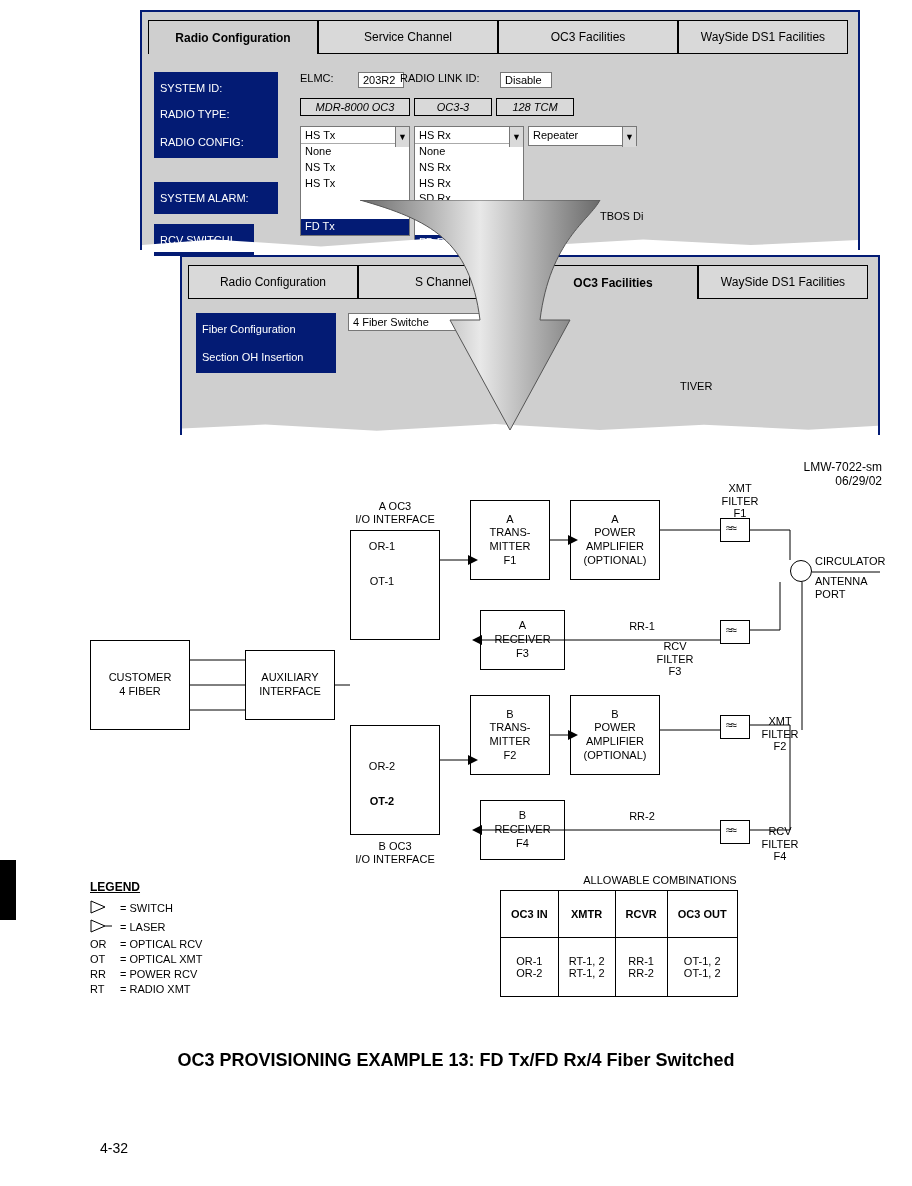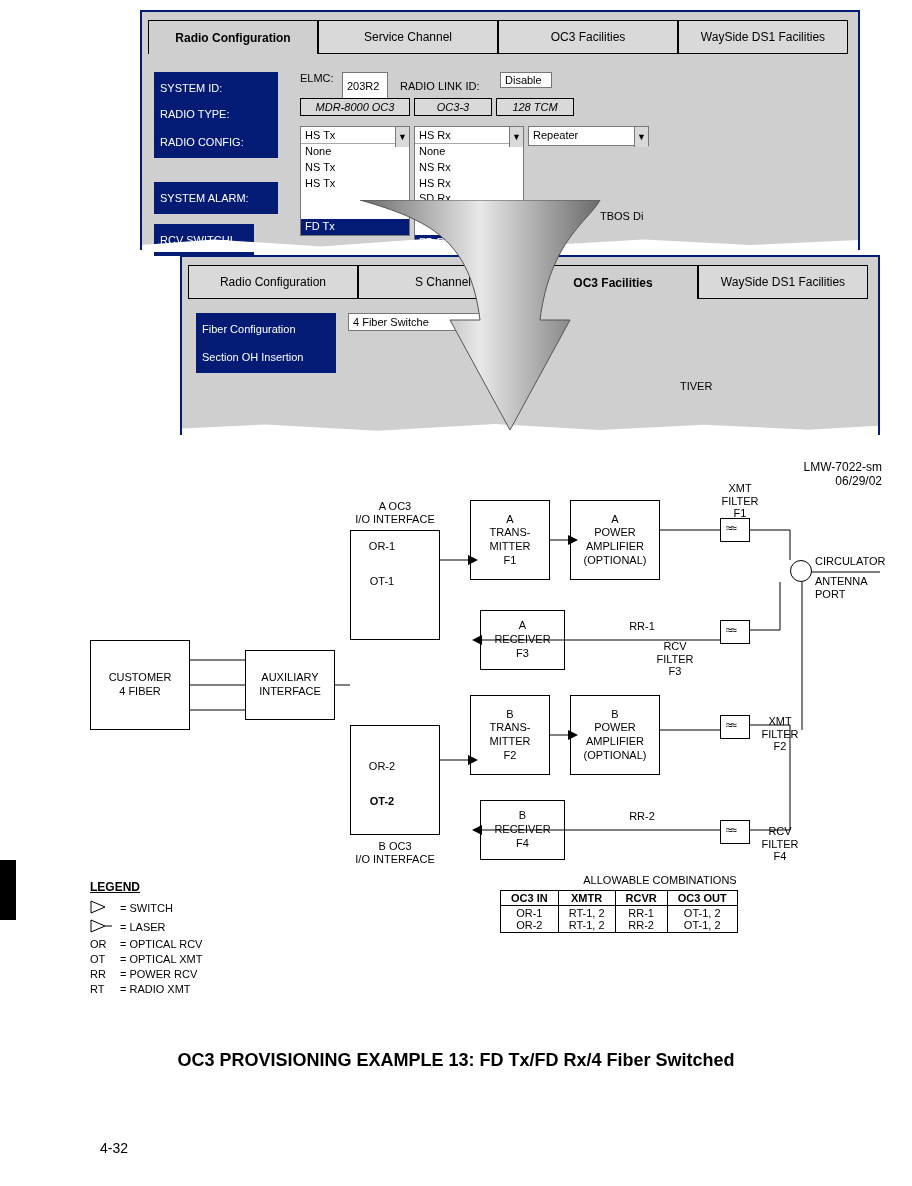--- a/index.html
+++ b/index.html
@@ -203,21 +203,21 @@
   .legend h4 { margin: 0 0 6px 0; font-size: 12px; text-decoration: underline; }
   .legend .li { margin: 3px 0; display:flex; align-items:center; }
   .legend .sym { display:inline-block; width:30px; }
   .combotbl {
     position: absolute;
     left: 410px; top: 390px;
     font-size: 11px;
     text-align: center;
   }
   .combotbl table { border-collapse: collapse; }
-  .combotbl th, .combotbl td { border: 1px solid #000; padding: 1px 10px; }
+  .combotbl th, .combotbl td { border: 1px solid #000; padding: 17px 10px; }
   .combo-title { position:absolute; left:440px; top:374px; font-size:11px; text-align:center; width:260px;}
 
   
   .diag-title {
     position: absolute;
     left: 0; width: 100%;
     top: 1050px;
     text-align: center;
     font-weight: bold;
     font-size: 18px;
@@ -260,22 +260,22 @@
   <div class="win1">
     <div class="tabs1">
       <div class="tab tab1a active">Radio Configuration</div>
       <div class="tab tab1b">Service Channel</div>
       <div class="tab tab1c">OC3 Facilities</div>
       <div class="tab tab1d">WaySide DS1 Facilities</div>
     </div>
 
     <div class="bluebar lbl row-sys">SYSTEM ID:</div>
     <div class="dn" style="position:absolute;left:158px;top:60px;font-size:11px;">ELMC:</div>
-    <div class="graybox row-sys" style="left:200px;width:46px;height:27px;">203R2</div>
-    <div class="dn" style="position:absolute;left:258px;top:60px;font-size:11px;margin-top:8px;">RADIO LINK ID:</div>
+    <div class="graybox row-sys" style="left:216px;width:46px;height:16px;">203R2</div>
+    <div class="dn" style="position:absolute;left:258px;top:60px;font-size:11px;">RADIO LINK ID:</div>
     <div class="graybox row-sys" style="left:358px;width:52px;height:16px;">Disable</div>
 
     <div class="bluebar lbl row-type">RADIO TYPE:</div>
     <div class="graybtn row-type" style="left:158px;width:110px;height:18px;">MDR-8000 OC3</div>
     <div class="graybtn row-type" style="left:272px;width:78px;height:18px;">OC3-3</div>
     <div class="graybtn row-type" style="left:354px;width:78px;height:18px;">128 TCM</div>
 
     <div class="bluebar lbl row-cfg">RADIO CONFIG:</div>
 
     <div class="dropdown row-cfg" style="left:158px;width:110px;">
@@ -294,21 +294,21 @@
       <div class="caret">▼</div>
       <div class="list">
         <div class="opt">None</div>
         <div class="opt">NS Rx</div>
         <div class="opt">HS Rx</div>
         <div class="opt">SD Rx</div>
         <div class="opt hl">FD Rx</div>
       </div>
     </div>
 
-    <div class="dropdown row-cfg" style="left:386px;width:121px;height:20px;">
+    <div class="dropdown row-cfg" style="left:386px;width:109px;height:20px;">
       <div class="sel">Repeater</div>
       <div class="caret">▼</div>
     </div>
 
     <div class="bluebar lbl row-alarm">SYSTEM ALARM:</div>
     <div class="bluebar lbl row-rcv" style="width:100px;">RCV SWITCHI</div>
 
     <div class="tear1"></div>
   </div>
   <div class="tbos">TBOS Di</div>

